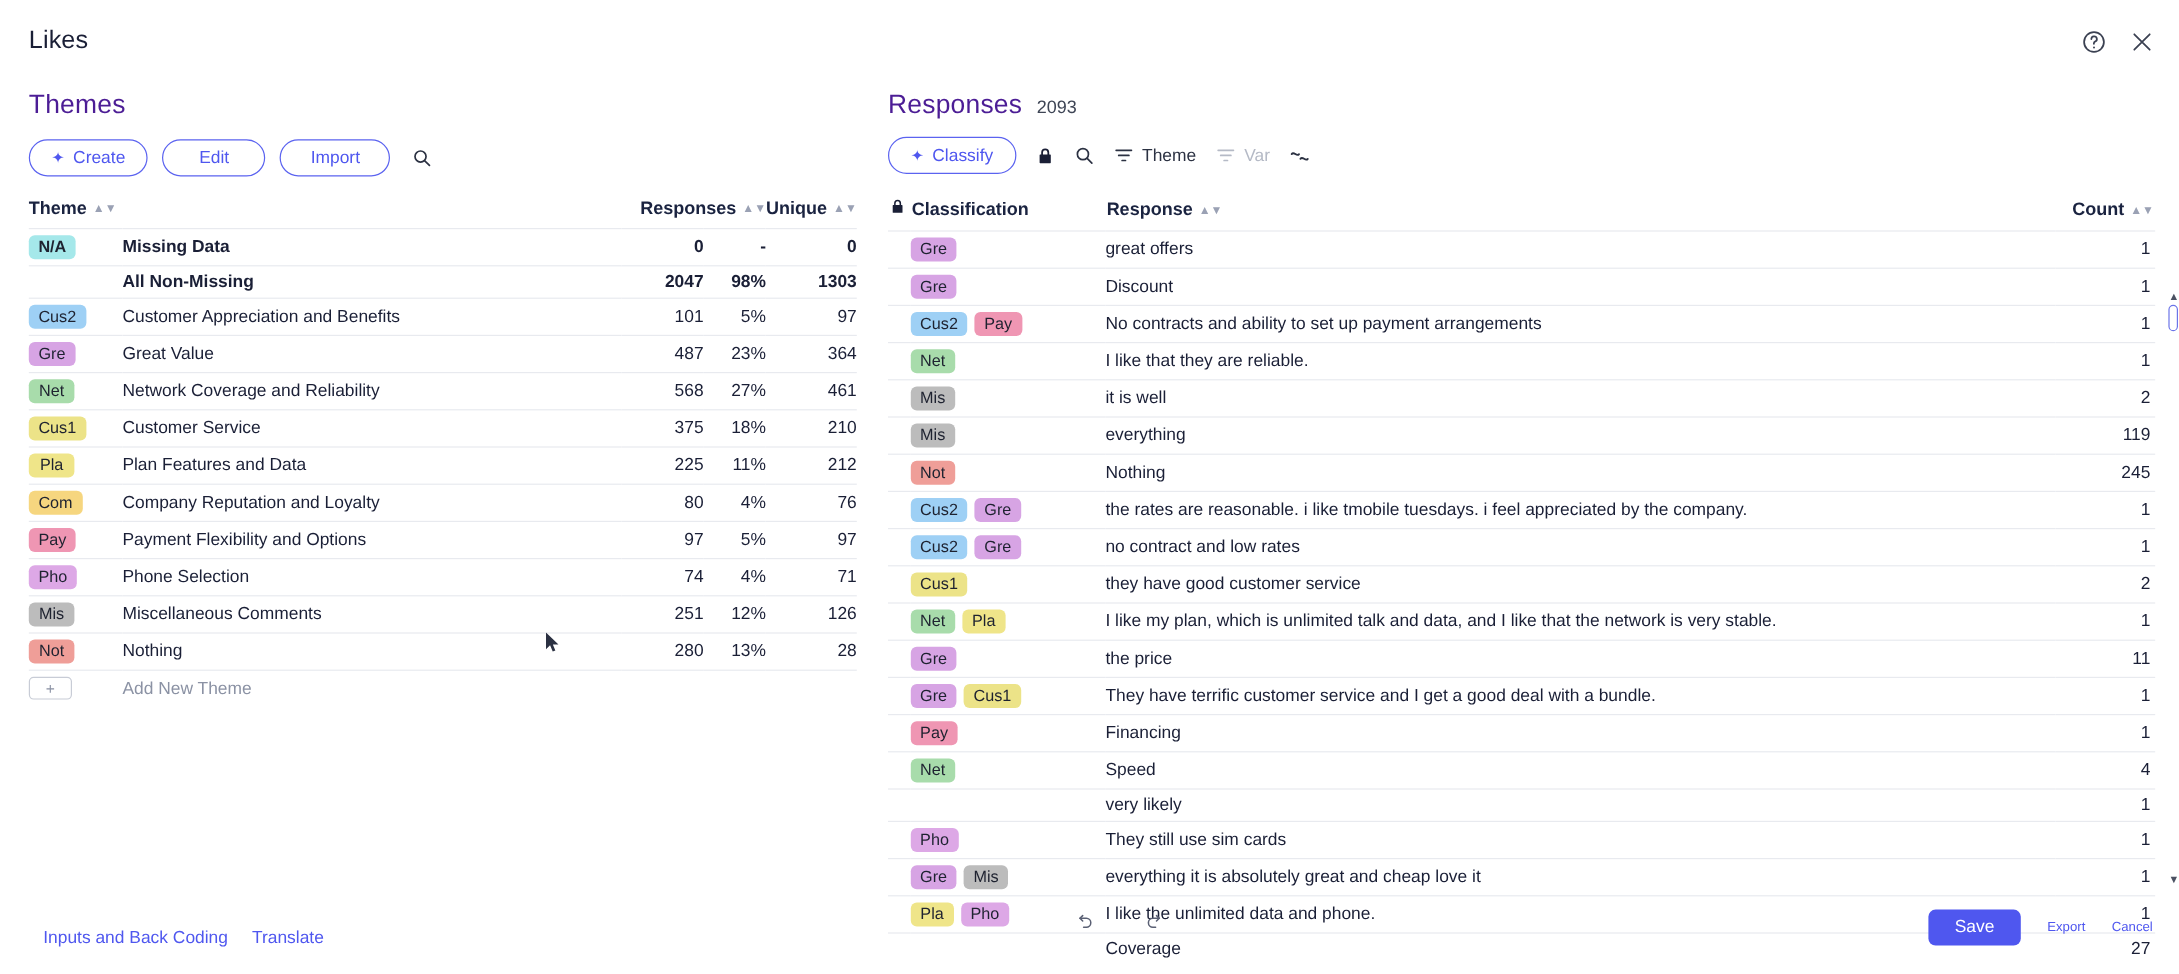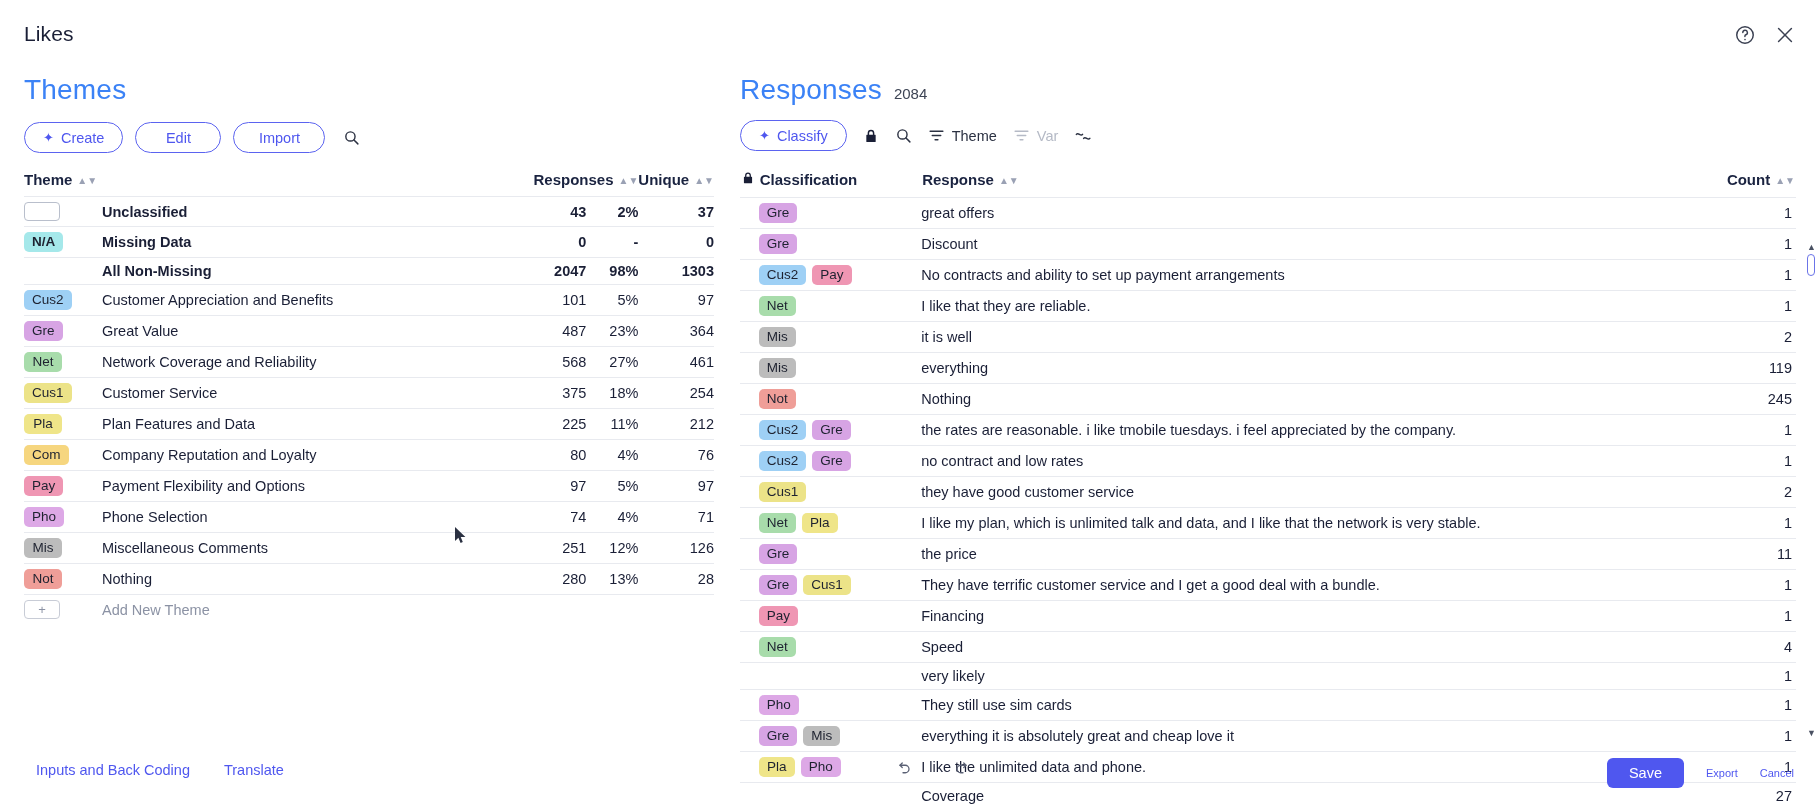--- a/index.html
+++ b/index.html
@@ -20,21 +20,21 @@
     font-size: 21px; font-weight: 400; color: #1a1f36; letter-spacing: .1px;
   }
   .top-icons { position: absolute; right: 18px; top: 22px; display: flex; gap: 14px; align-items: center; }
   .icon-btn {
     width: 26px; height: 26px; display: flex; align-items: center; justify-content: center;
     cursor: pointer; color: #3b4152;
   }
 
   
   .themes-panel { position: absolute; left: 24px; top: 74px; width: 690px; }
-  .panel-title { font-size: 28px; font-weight: 400; color: #3b82f6; letter-spacing: .2px; }
+  .panel-title { font-size: 22px; font-weight: 400; color: #4c1d95; letter-spacing: .2px; }
   .theme-toolbar { display: flex; align-items: center; gap: 12px; margin-top: 16px; }
   .btn-outline {
     border: 1px solid #5b63f0; color: #4f57ef; background: #fff;
     border-radius: 20px; height: 31px; padding: 0 18px;
     font-size: 14.5px; display: inline-flex; align-items: center; justify-content: center;
     gap: 7px; cursor: pointer; font-family: "Liberation Sans", sans-serif;
   }
   .btn-outline.w-create { min-width: 98px; }
   .btn-outline.w-edit { min-width: 86px; text-align: right; }
   .btn-outline.w-import { min-width: 92px; }
@@ -108,21 +108,21 @@
     position: absolute; right: 2px; top: 168px; width: 10px; height: 496px;
   }
   .scroll-arrow { position: absolute; left: 1px; color: #4a5162; font-size: 9px; }
   .scroll-thumb {
     position: absolute; left: 1px; top: 12px; width: 8px; height: 22px;
     border: 1px solid #6b74e8; border-radius: 5px; background: #fff;
   }
 
   
   .footer { position: absolute; left: 0; bottom: 0; width: 1816px; height: 68px; }
-  .footer-left { position: absolute; left: 36px; top: 18px; display: flex; gap: 34px; }
+  .footer-left { position: absolute; left: 36px; top: 30px; display: flex; gap: 20px; }
   .flink { color: #4f57ef; font-size: 14.5px; cursor: pointer; }
   .footer-center { position: absolute; left: 893px; top: 16px; display: flex; gap: 40px; color: #5a6074; font-size: 17px; }
   .footer-right { position: absolute; right: 22px; top: 14px; display: flex; align-items: center; gap: 22px; }
   .btn-primary {
     background: #4f57ef; color: #fff; border: none; border-radius: 6px;
     height: 30px; padding: 0 22px; font-size: 14.5px; cursor: pointer;
     font-family: "Liberation Sans", sans-serif;
   }
   .plink { color: #4f57ef; font-size: 11px; cursor: pointer; }
 
@@ -190,27 +190,20 @@
           <th class="num" colspan="2">
             <span>Responses</span><span class="sortic">▲▼</span>
           </th>
           <th class="num">
             <span>Unique</span><span class="sortic">▲▼</span>
           </th>
         </tr>
       </thead>
       <tbody>
           <tr class="strong">
-            <td><span class="chip-empty"></span></td>
-            <td>Unclassified</td>
-            <td class="num">43</td>
-            <td class="num">2%</td>
-            <td class="num">37</td>
-          </tr>
-          <tr class="strong">
             <td><span class="chip" style="background: rgb(165, 232, 234);">N/A</span></td>
             <td>Missing Data</td>
             <td class="num">0</td>
             <td class="num">-</td>
             <td class="num">0</td>
           </tr>
           <tr class="strong">
             <td></td>
             <td colspan="1">All Non-Missing</td>
             <td class="num">2047</td>
@@ -236,21 +229,21 @@
             <td>Network Coverage and Reliability</td>
             <td class="num">568</td>
             <td class="num">27%</td>
             <td class="num">461</td>
           </tr>
           <tr>
             <td><span class="chip" style="background: rgb(236, 227, 136);">Cus1</span></td>
             <td>Customer Service</td>
             <td class="num">375</td>
             <td class="num">18%</td>
-            <td class="num">254</td>
+            <td class="num">210</td>
           </tr>
           <tr>
             <td><span class="chip" style="background: rgb(239, 229, 137);">Pla</span></td>
             <td>Plan Features and Data</td>
             <td class="num">225</td>
             <td class="num">11%</td>
             <td class="num">212</td>
           </tr>
           <tr>
             <td><span class="chip" style="background: rgb(246, 214, 127);">Com</span></td>
@@ -292,21 +285,21 @@
             <td>Add New Theme</td>
             <td colspan="3"></td>
           </tr>
         </tbody>
     </table>
   </div>
 
   <div class="resp-panel">
     <div class="resp-head">
       <div class="panel-title">Responses</div>
-      <div class="resp-count">2084</div>
+      <div class="resp-count">2093</div>
     </div>
 
     <div class="resp-toolbar">
       <div class="btn-outline" style="min-width:104px">
         <span class="sparkle">✦</span>
         <span>Classify</span>
       </div>
       <div class="tb-item">
         <svg width="16" height="18" viewBox="0 0 24 24" fill="#1a1f36">
           <path d="M7 10V7.5a5 5 0 0 1 10 0V10h1.2a.8.8 0 0 1 .8.8v9.4a.8.8 0 0 1-.8.8H5.8a.8.8 0 0 1-.8-.8v-9.4a.8.8 0 0 1 .8-.8H7zm2.2 0h5.6V7.5a2.8 2.8 0 1 0-5.6 0V10z"></path>

